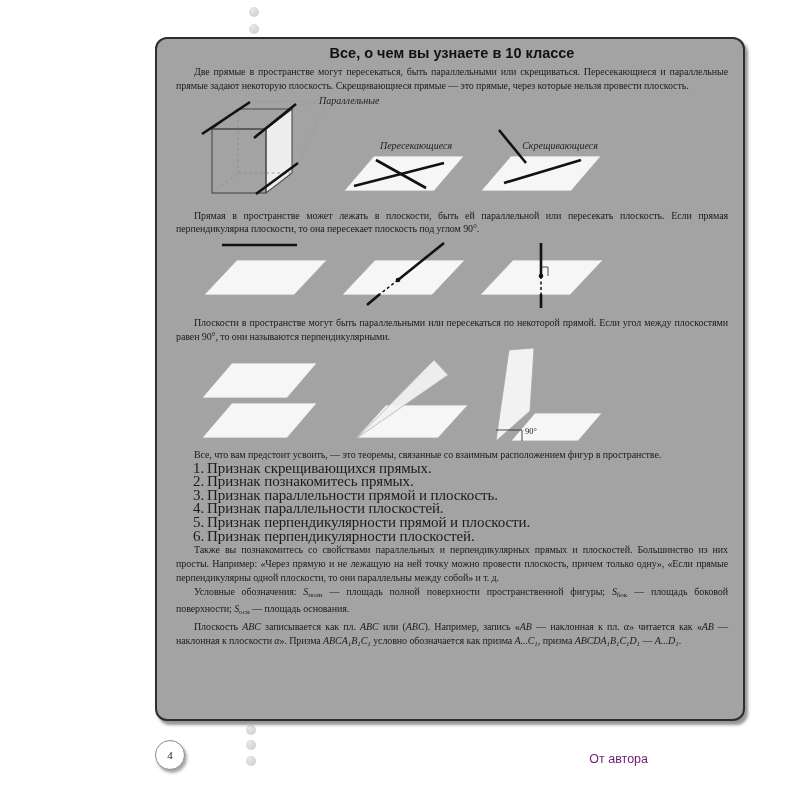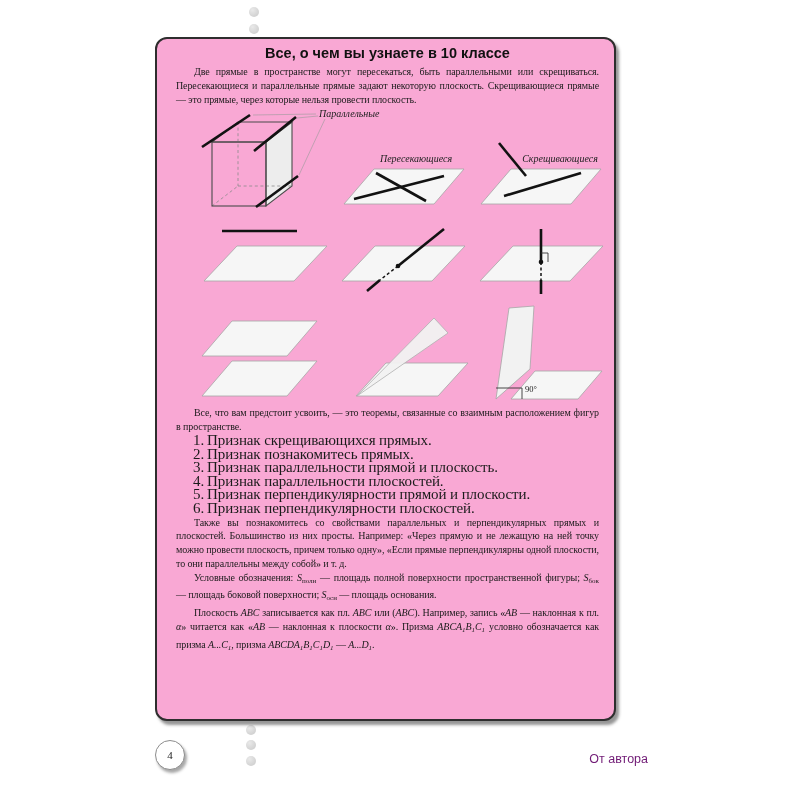--- a/index.html
+++ b/index.html
@@ -7,22 +7,22 @@
     width:800px;height:800px;position:relative;background:#ffffff;
     font-family:"Liberation Serif",serif;color:#1b1b1b;overflow:hidden;
   }
   
   .dot{
     position:absolute;width:10px;height:10px;border-radius:50%;
     background:radial-gradient(circle at 35% 30%, #e9e9e9, #c9c9c9);
   }
   
   .sheet{
-    position:absolute;left:155px;top:37px;width:461px;height:684px;
-    box-sizing:border-box;background:#f9a8d4;
+    position:absolute;left:155px;top:37px;width:590px;height:684px;
+    box-sizing:border-box;background:#a3a3a3;
     border:2px solid #2e2e2e;border-radius:12px;
     box-shadow:3px 4px 3px rgba(45,45,45,0.5);
     padding:4px 15px 6px 19px;overflow:hidden;
   }
   .sheet h1{
     margin:2px 0 4px 0;text-align:center;
     font-family:"Liberation Sans",sans-serif;font-weight:bold;
     font-size:14.5px;color:#111;
   }
   .para{
@@ -95,20 +95,21 @@
       <text class="dlabel" x="240" y="56" text-anchor="middle">Пересекающиеся</text>
     </g>
     <g>
       <polygon class="plane" points="305,98 395,98 425,63 335,63"></polygon>
       <line class="thick" x1="328" y1="90" x2="405" y2="67" stroke-width="2.2"></line>
       <line class="thick" x1="323" y1="37" x2="350" y2="70" stroke-width="2.2"></line>
       <text class="dlabel" x="384" y="56" text-anchor="middle">Скрещивающиеся</text>
     </g>
   </svg>
 
+  <p class="para"><span>Прямая в пространстве может лежать в плоскости, быть ей параллельной или пересекать плоскость. Если прямая перпендикулярна плоскости, то она пересекает плоскость под углом 90°.</span></p>
 
   <svg class="diagram" width="458" height="80" viewBox="0 0 458 80">
     <g>
       <polygon class="plane" points="28,59 118,59 151,24 61,24"></polygon>
       <line class="thick" x1="46" y1="9" x2="121" y2="9" stroke-width="2.4"></line>
     </g>
     <g>
       <polygon class="plane" points="166,59 256,59 289,24 199,24"></polygon>
       <line class="thick" x1="268" y1="7" x2="222" y2="44" stroke-width="2.2"></line>
       <line x1="222" y1="44" x2="204" y2="58" stroke="#121212" stroke-width="1.5" stroke-dasharray="3,2.5"></line>
@@ -118,20 +119,21 @@
     <g>
       <polygon class="plane" points="304,59 394,59 427,24 337,24"></polygon>
       <line class="thick" x1="365" y1="7" x2="365" y2="40" stroke-width="2.2"></line>
       <path d="M365,31 L372,31 L372,40" fill="none" stroke="#333" stroke-width="0.9"></path>
       <line x1="365" y1="40" x2="365" y2="58" stroke="#121212" stroke-width="1.5" stroke-dasharray="3,2.5"></line>
       <line class="thick" x1="365" y1="58" x2="365" y2="72" stroke-width="2.2"></line>
       <circle cx="365" cy="40" r="2.3" fill="#111"></circle>
     </g>
   </svg>
 
+  <p class="para"><span>Плоскости в пространстве могут быть параллельными или пересекаться по некоторой прямой. Если угол между плоскостями равен 90°, то они называются перпендикулярными.</span></p>
 
   <svg class="diagram" width="458" height="97" viewBox="0 0 458 97" style="margin:3px 0 4px 0;">
     <g>
       <polygon class="plane" points="26,51 111,51 141,16 56,16"></polygon>
       <polygon class="plane" points="26,91 111,91 141,56 56,56"></polygon>
     </g>
     <g>
       <polygon class="plane" points="180,91 262,91 292,58 210,58"></polygon>
       <polygon points="181,91 258,13 272,28" fill="#f1f1f1" fill-opacity="0.95" stroke="#b0b0b0" stroke-width="0.8"></polygon>
     </g>

